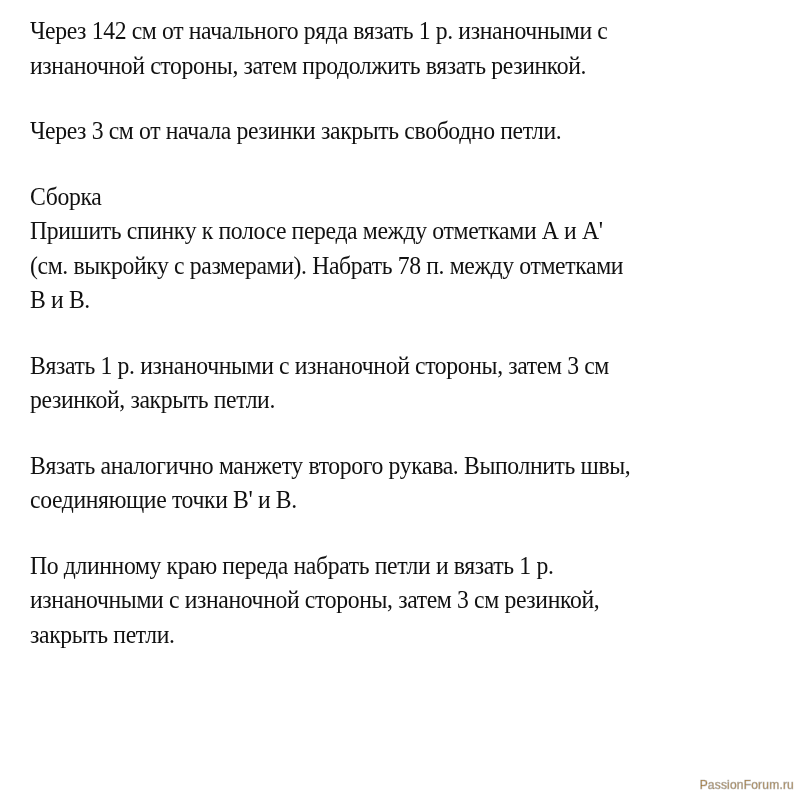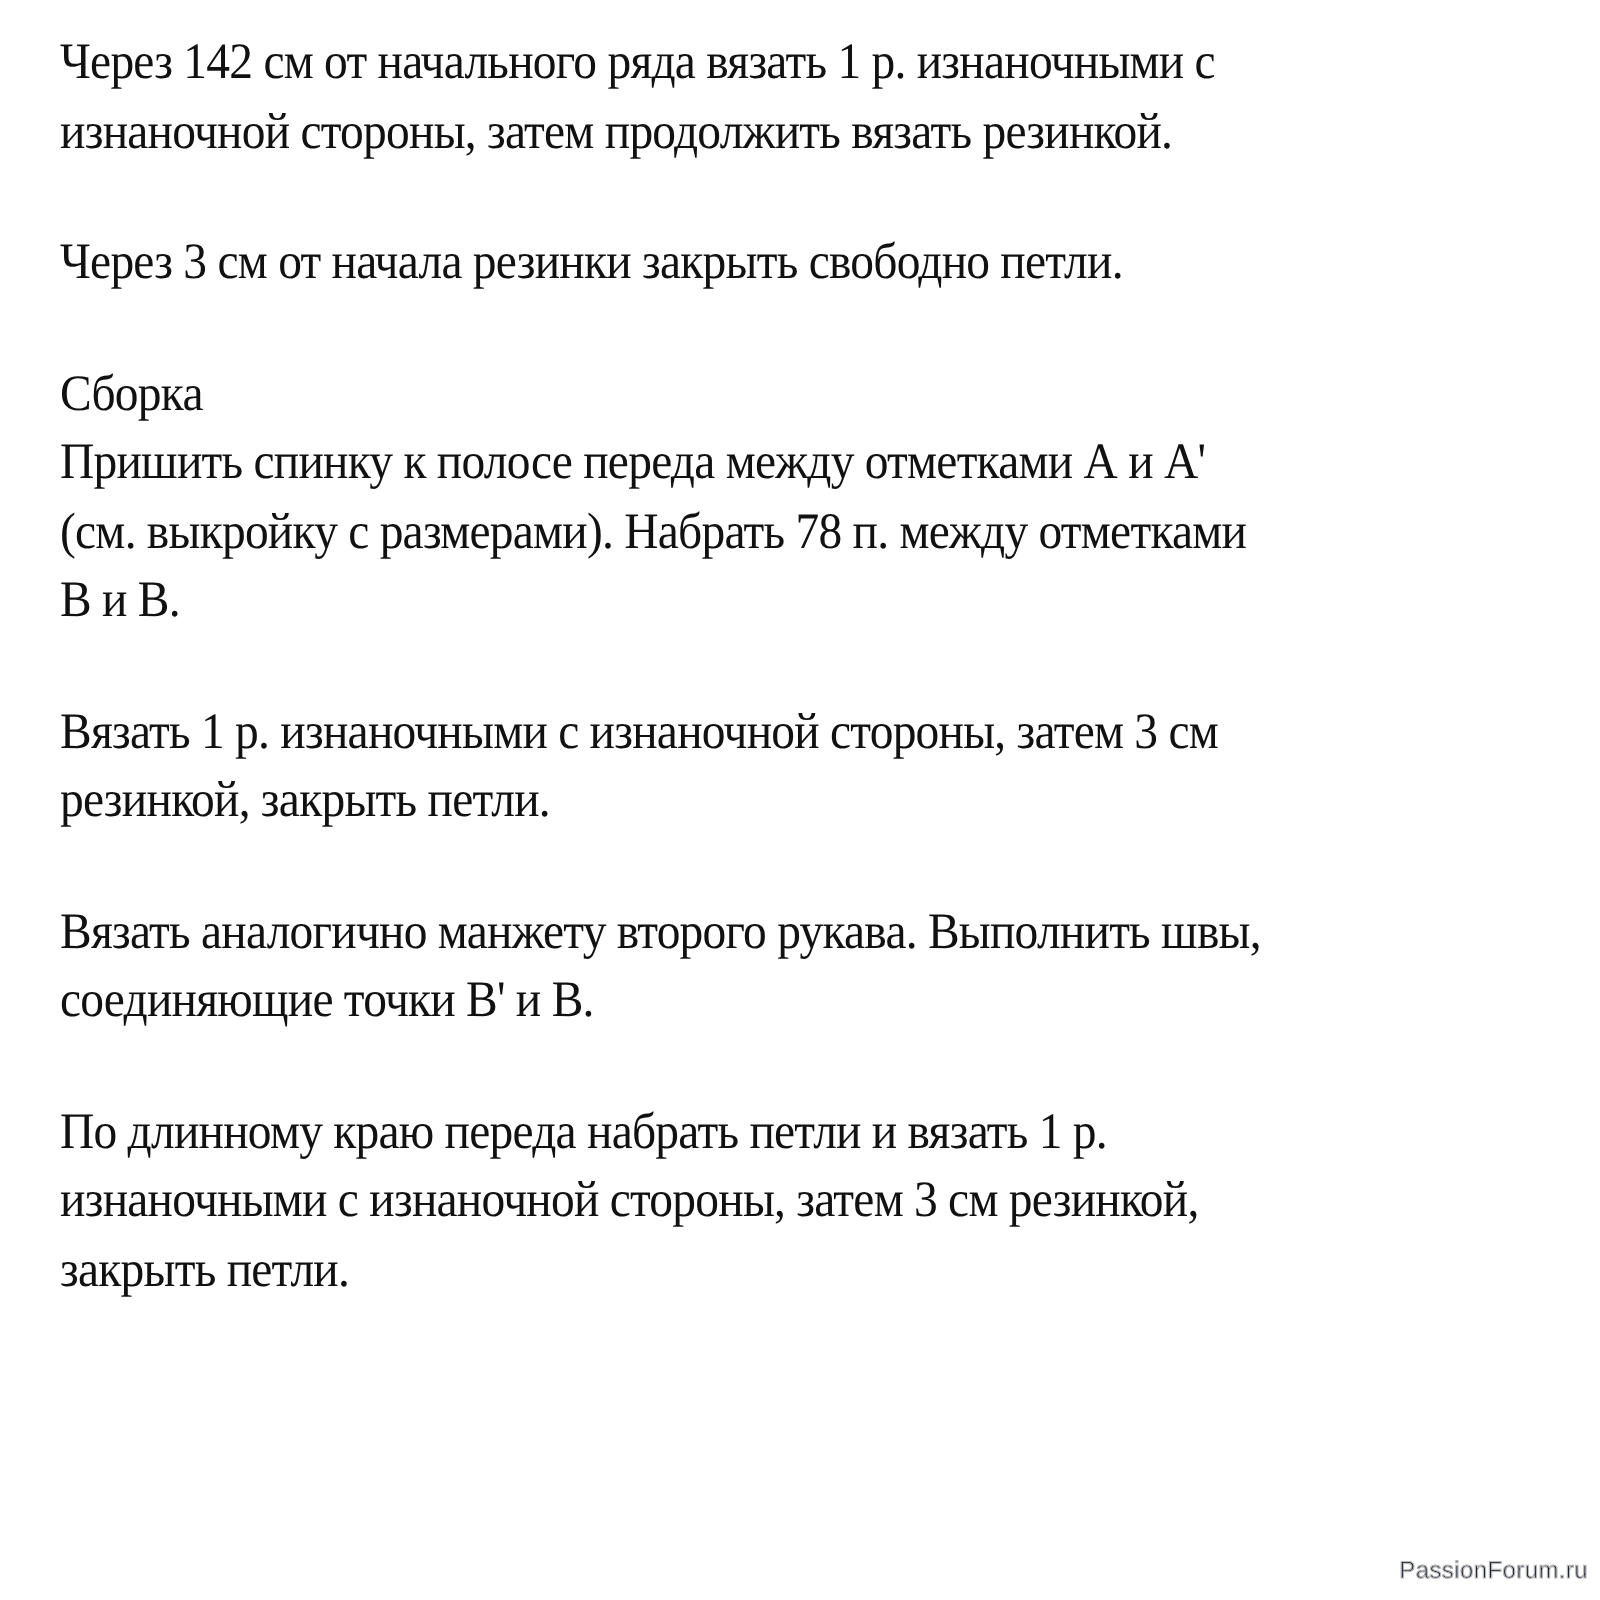--- a/index.html
+++ b/index.html
@@ -37,21 +37,21 @@
     .heading {
       display: block;
       white-space: nowrap;
     }
     .watermark {
       position: absolute;
       right: 6px;
       bottom: 8px;
       font-family: "Liberation Sans", "DejaVu Sans", sans-serif;
       font-size: 12px;
-      color: #0f172a;
+      color: #a16207;
       -webkit-text-stroke: 0.6px #b8b8b8;
       letter-spacing: 0.2px;
     }
   </style>
 </head>
 <body>
 
 <div class="page">
 
   <p class="para">

